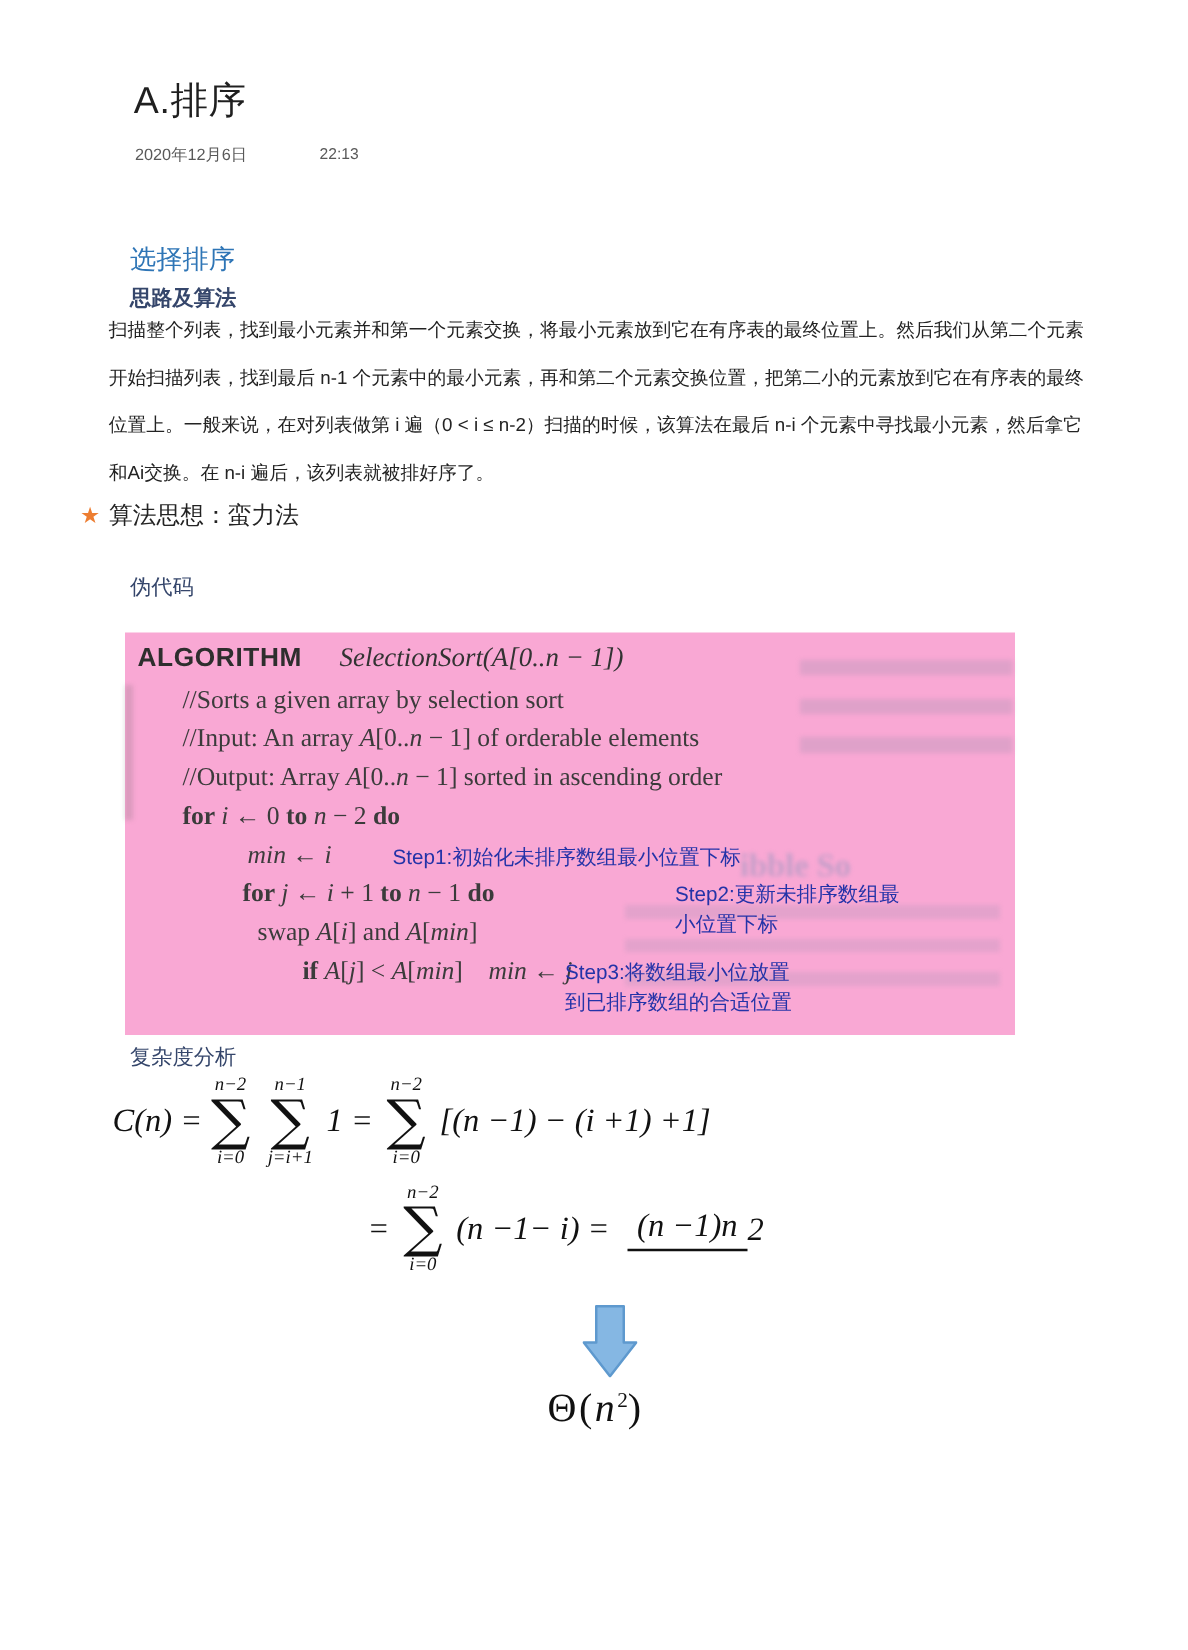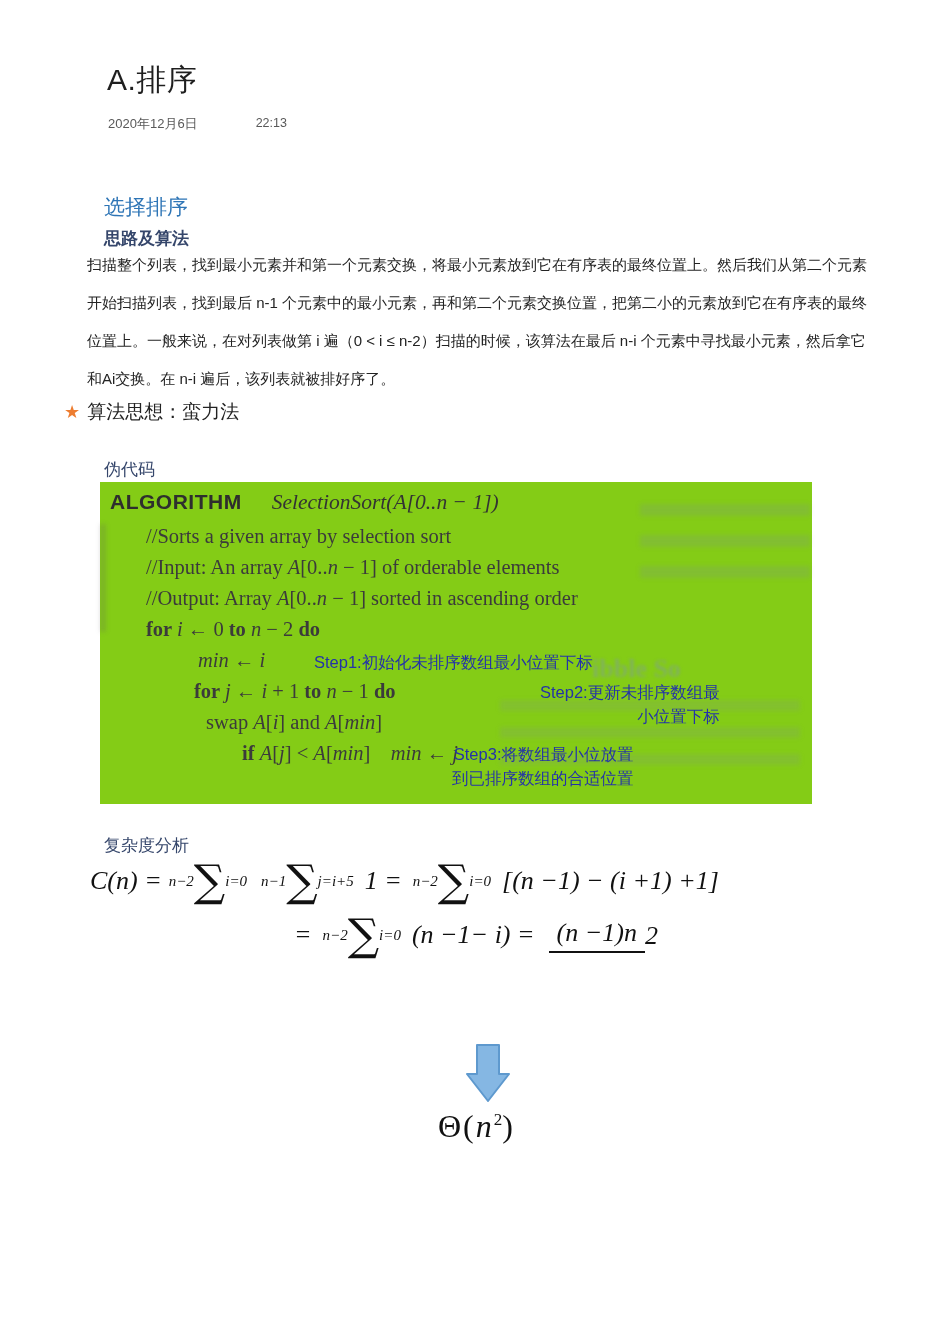--- a/index.html
+++ b/index.html
@@ -22,36 +22,36 @@
   .cx-h{top:834px;}
 
   
   .para{position:absolute;left:87px;top:246px;width:788px;margin:0;font-size:15px;line-height:38px;color:#232323;}
   .star-row{position:absolute;left:64px;top:399px;display:flex;align-items:center;}
   .star{font-size:18px;color:#ED7D31;line-height:1;}
   .star-text{margin-left:7px;font-size:19px;color:#232323;}
 
   
   .pseudocode{
-    position:absolute;left:100px;top:482px;width:712px;height:322px;
-    background:#84cc16;font-family:"Liberation Serif",serif;color:#3b3b3b;
+    position:absolute;left:100px;top:506px;width:712px;height:322px;
+    background:#f9a8d4;font-family:"Liberation Serif",serif;color:#3b3b3b;
   }
   .alg-head{padding:8px 0 6px 10px;white-space:nowrap;}
   .alg-kw{font-family:"Liberation Sans",sans-serif;font-weight:700;font-size:21px;color:#2e2e2e;letter-spacing:.5px;}
   .alg-sig{font-style:italic;font-size:21.5px;margin-left:26px;color:#333;}
   .code-line{height:31px;line-height:31px;font-size:20.5px;white-space:nowrap;}
   .code-line .kw{font-weight:700;}
   .code-line .var{font-style:italic;}
   .ind-c{padding-left:46px;}
   .ind-d1{padding-left:98px;}
   .ind-d1b{padding-left:94px;}
   .ind-d2{padding-left:142px;}
   .ind-d1c{padding-left:106px;}
 
-  .step{position:absolute;font-family:"Liberation Sans",sans-serif;font-size:16.5px;line-height:24px;color:#2433A8;white-space:nowrap;text-align:right;}
+  .step{position:absolute;font-family:"Liberation Sans",sans-serif;font-size:16.5px;line-height:24px;color:#2433A8;white-space:nowrap;}
   .step-0{left:214px;top:168px;}
   .step-1{left:440px;top:198px;}
   .step-2{left:352px;top:260px;}
 
   
   .ghost{position:absolute;pointer-events:none;}
   .ghost-lines1{left:540px;top:22px;width:170px;height:88px;
     background:repeating-linear-gradient(180deg,rgba(120,135,160,.20) 0 12px,transparent 12px 31px);
     filter:blur(2px);}
   .ghost-word{left:492px;top:172px;font-family:"Liberation Serif",serif;font-weight:700;font-size:26px;
@@ -60,21 +60,21 @@
     background:repeating-linear-gradient(180deg,rgba(125,138,165,.17) 0 11px,transparent 11px 27px);
     filter:blur(2px);}
   .ghost-edge{left:0;top:42px;width:6px;height:108px;background:rgba(95,95,95,.22);filter:blur(2px);}
 
   
   .formula{position:absolute;left:90px;top:860px;font-family:"Liberation Serif",serif;color:#111;}
   .f-line{display:flex;align-items:center;}
   .f-line2{margin-top:12px;margin-left:200px;}
   .lhs,.expr{font-size:26px;font-style:italic;white-space:nowrap;}
   .expr{margin:0 4px;}
-  .sum{display:inline-flex;align-items:center;margin:0 7px;}
+  .sum{display:inline-flex;flex-direction:column;align-items:center;margin:0 7px;}
   .sum .lim{font-size:15px;font-style:italic;line-height:16px;white-space:nowrap;}
   .sum .sg{font-family:"DejaVu Serif","DejaVu Sans",serif;font-size:44px;line-height:42px;font-style:normal;}
   .frac{display:inline-flex;flex-direction:row;align-items:center;margin-left:10px;font-size:26px;font-style:italic;}
   .frac .num{padding:0 8px 3px;border-bottom:2px solid #111;}
   .frac .den{padding-top:2px;}
 
   
   .arrow{position:absolute;left:466px;top:1044px;width:44px;height:58px;}
   .theta{position:absolute;left:438px;top:1108px;font-family:"Liberation Serif",serif;font-size:32px;color:#111;letter-spacing:2px;white-space:nowrap;}
   .theta .tvar{font-style:italic;}
@@ -145,21 +145,21 @@
     <div class="f-line">
       <span class="lhs">C(n) =</span>
       <span class="sum">
         <span class="lim">n−2</span>
         <span class="sg">∑</span>
         <span class="lim">i=0</span>
       </span>
       <span class="sum">
         <span class="lim">n−1</span>
         <span class="sg">∑</span>
-        <span class="lim">j=i+5</span>
+        <span class="lim">j=i+1</span>
       </span>
       <span class="expr">1 =</span>
       <span class="sum">
         <span class="lim">n−2</span>
         <span class="sg">∑</span>
         <span class="lim">i=0</span>
       </span>
       <span class="expr">[(n −1) − (i +1) +1]</span>
     </div>
 

